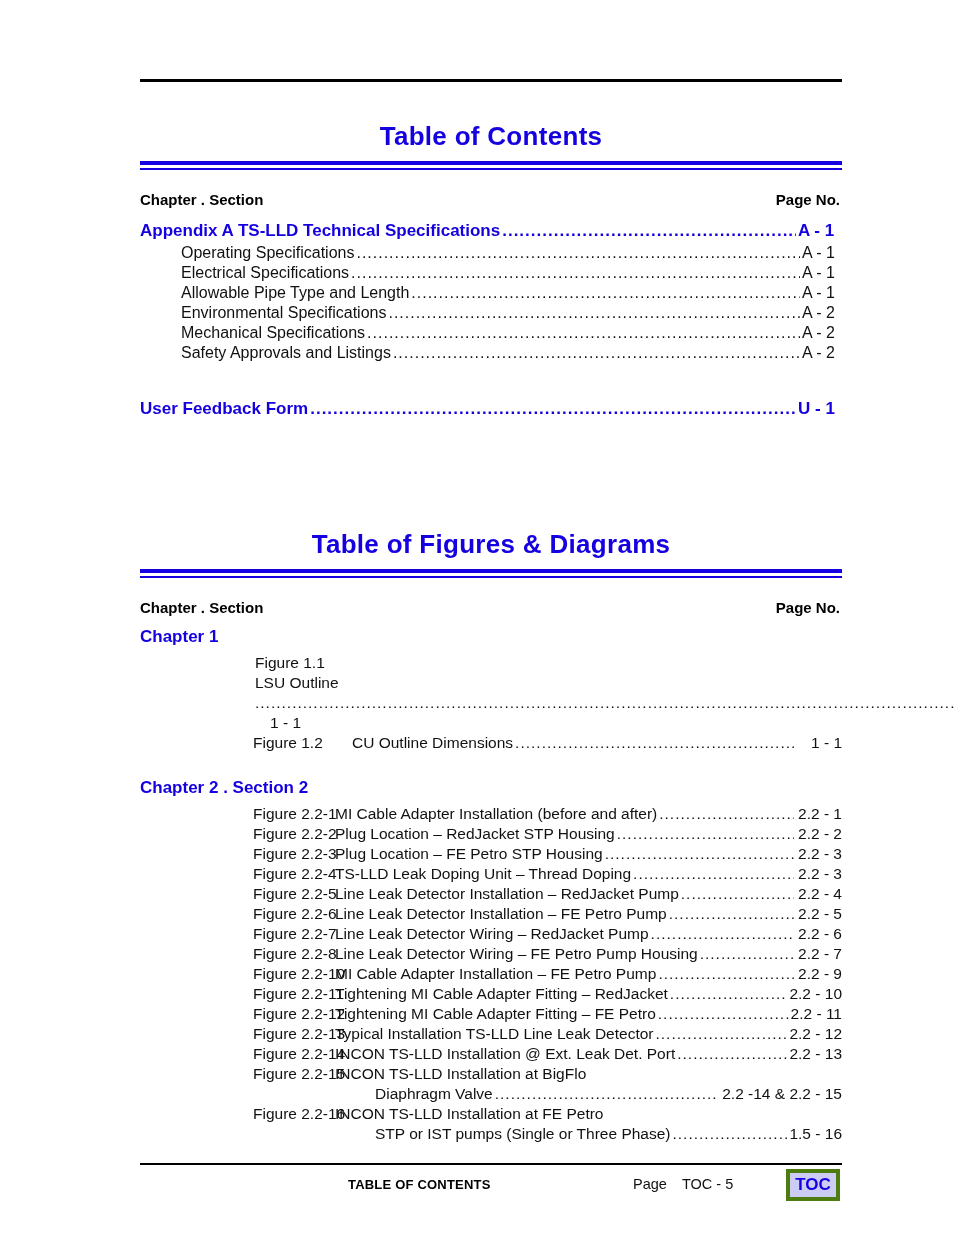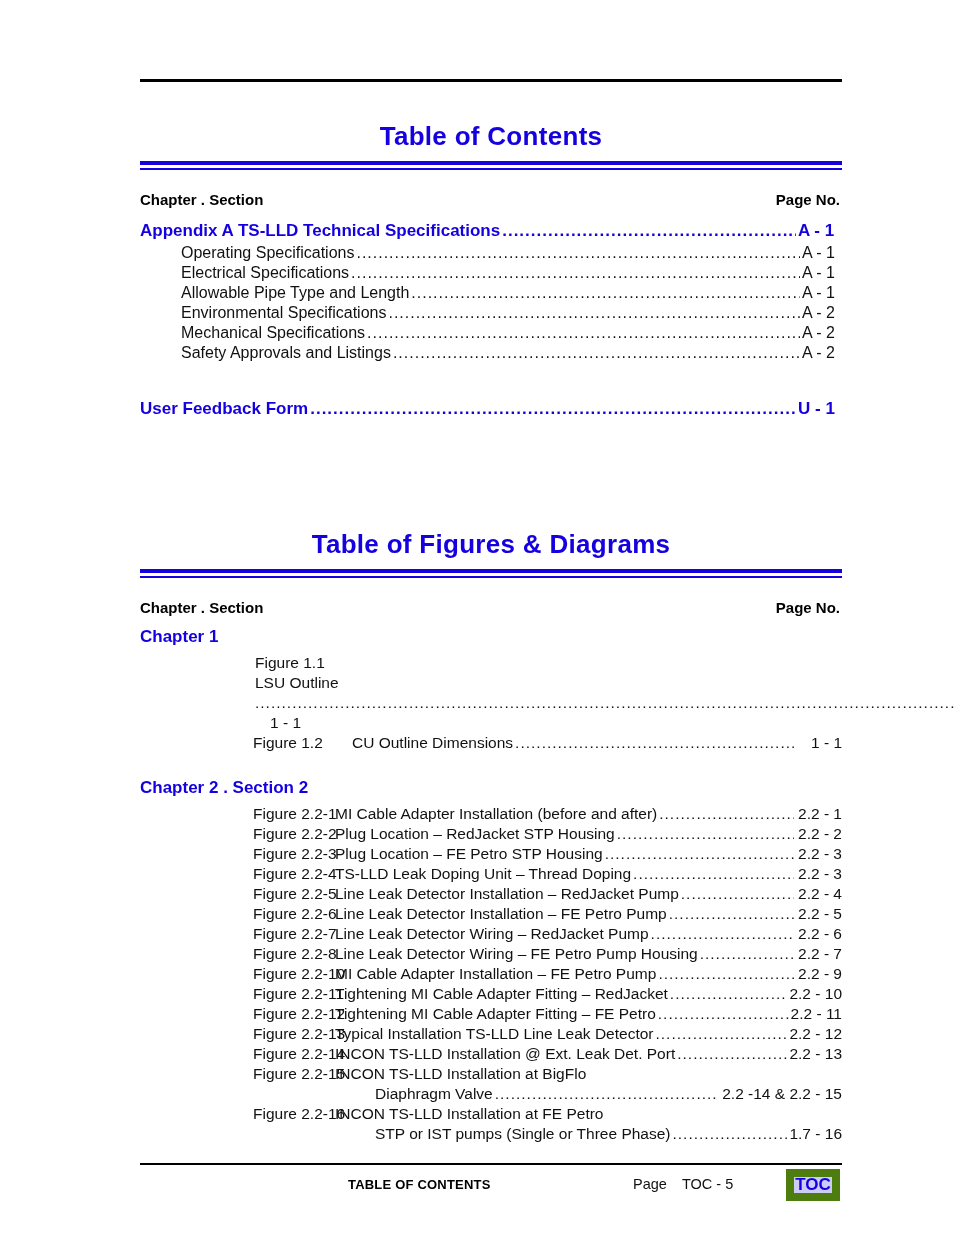--- a/index.html
+++ b/index.html
@@ -247,21 +247,21 @@
     color: #111111;
     white-space: nowrap;
   }
   .toc-button {
     position: absolute;
     left: 646px;
     top: -4px;
     width: 54px;
     height: 32px;
     background: #ccccf5;
-    border: 8px solid #4d7c0f;
+    border: 4px solid #4d7c0f;
     box-sizing: border-box;
     color: #1500e0;
     font-size: 17px;
     font-weight: bold;
     display: flex;
     align-items: center;
     justify-content: center;
     cursor: pointer;
   }
 </style>
@@ -478,21 +478,21 @@
         <span class="pageno">2.2 -14  &amp;  2.2 - 15</span>
       </div>
 
       <div class="fig-line c2">
         <span class="fignum">Figure 2.2-16</span>
         <span class="desc">INCON TS-LLD Installation at FE Petro</span>
       </div>
       <div class="fig-cont">
         <span class="desc">STP or IST pumps (Single or Three Phase)</span>
         <span class="leader"></span>
-        <span class="pageno">1.7 - 16</span>
+        <span class="pageno">1.5 - 16</span>
       </div>
 
     </div>
   </div>
 
   <div class="rule-foot"></div>
 
   <div class="footer">
     <span class="f-center">TABLE OF CONTENTS</span>
     <span class="f-page">Page</span>

